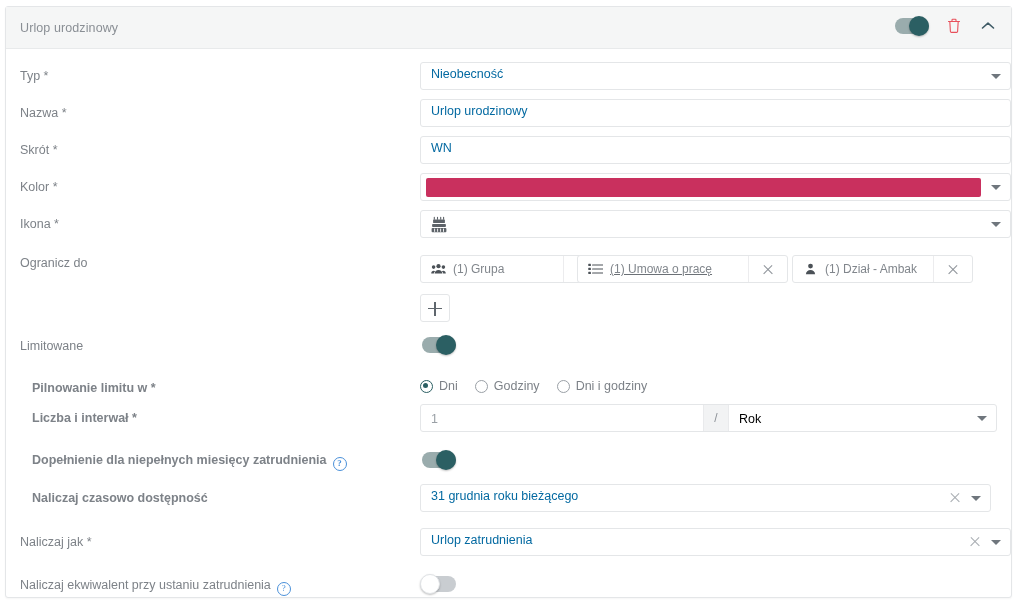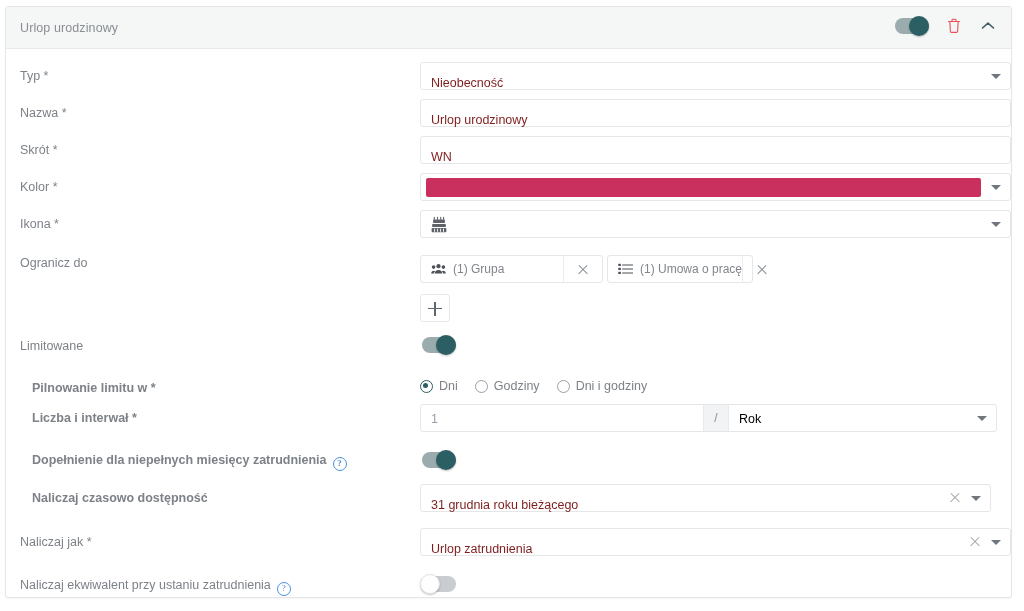--- a/index.html
+++ b/index.html
@@ -124,23 +124,23 @@
     width: 591px;
     height: 28px;
     background: #ffffff;
     border: 1px solid #e4e6e8;
     border-radius: 3px;
     box-sizing: border-box;
   }
   .field .val {
     position: absolute;
     left: 10px;
-    top: 13px;
-    font-size: 12.5px;
-    color: #7f1d1d;
+    top: 4px;
+    font-size: 12.5px;
+    color: #0369a1;
     white-space: nowrap;
   }
   .caret {
     position: absolute;
     right: 9px;
     top: 11px;
     width: 0; height: 0;
     border-left: 5px solid transparent;
     border-right: 5px solid transparent;
     border-top: 5px solid #6f767d;
@@ -395,33 +395,43 @@
         <circle cx="12.4" cy="4.1" r="1.8" fill="#4b5157"></circle>
         <path d="M3.6 10.6c0-2.3 1.8-3.7 3.9-3.7s3.9 1.4 3.9 3.7z" fill="#4b5157"></path>
         <path d="M0.2 10.6c0-1.8 1.1-2.8 2.5-2.8 .6 0 1.1.2 1.5.5-.8.6-1.3 1.4-1.4 2.3z" fill="#4b5157"></path>
         <path d="M14.8 10.6c0-1.8-1.1-2.8-2.5-2.8-.6 0-1.1.2-1.5.5.8.6 1.3 1.4 1.4 2.3z" fill="#4b5157"></path>
       </svg>
     </span>
     <span class="chip-text">(1) Grupa</span>
     <span class="chip-close"></span>
   </div>
 
-  <div class="chip" style="left:601px; top:248px; width:146px;">
+  <div class="chip" style="left:571px; top:248px; width:211px;text-decoration:underline;">
     <span class="chip-icon">
       <svg width="15" height="12" viewBox="0 0 15 12">
         <rect x="0.3" y="0.8" width="2.6" height="2.3" rx="0.4" fill="#4b5157"></rect>
         <rect x="0.3" y="4.8" width="2.6" height="2.3" rx="0.4" fill="#4b5157"></rect>
         <rect x="0.3" y="8.8" width="2.6" height="2.3" rx="0.4" fill="#4b5157"></rect>
         <path d="M4.6 2h10M4.6 6h10M4.6 10h10" stroke="#4b5157" stroke-width="1.2" stroke-linecap="round"></path>
       </svg>
     </span>
     <span class="chip-text">(1) Umowa o pracę</span>
     <span class="chip-close"></span>
   </div>
 
+  <div class="chip" style="left:786px; top:248px; width:181px;">
+    <span class="chip-icon">
+      <svg width="15" height="12" viewBox="0 0 15 12">
+        <circle cx="7.5" cy="3.1" r="2.4" fill="#4b5157"></circle>
+        <path d="M2.9 11.2c0-2.7 2.1-4.3 4.6-4.3s4.6 1.6 4.6 4.3z" fill="#4b5157"></path>
+      </svg>
+    </span>
+    <span class="chip-text">(1) Dział - Ambak</span>
+    <span class="chip-close"></span>
+  </div>
 
   <div class="plus-btn" style="top:287px"></div>
 
   <div class="label" style="top:332px">Limitowane</div>
   <div class="toggle" style="position:absolute; left:416px; top:330px;">
     <div class="knob"></div>
   </div>
 
   <div class="label indent" style="top:374px">Pilnowanie limitu w *</div>
   <div class="radio-group" style="top:372px">

